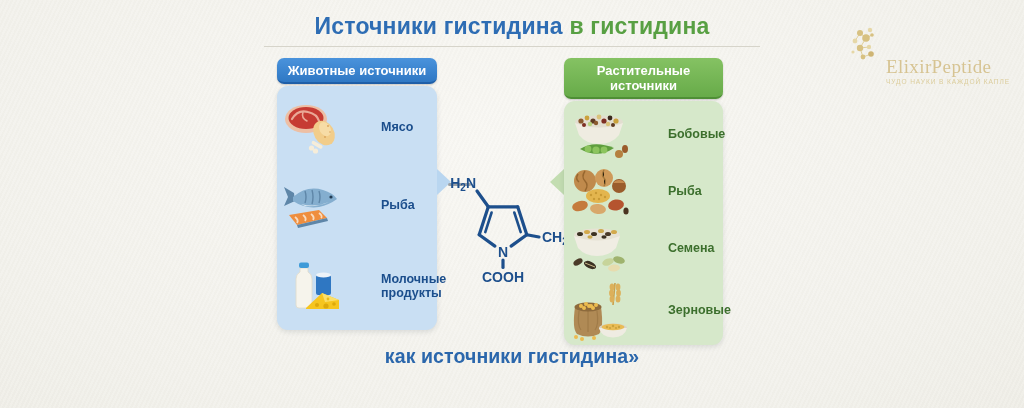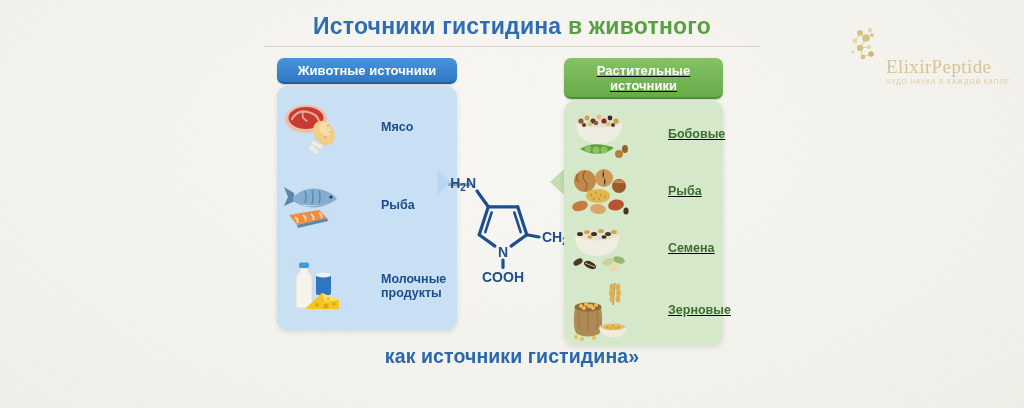--- a/index.html
+++ b/index.html
@@ -19,23 +19,23 @@
     font-size:23px;font-weight:bold;letter-spacing:.2px;}
   .t-blue{color:#2e6db4;}
   .t-green{color:#58a043;}
   .title-divider{position:absolute;top:46px;left:264px;width:496px;height:1px;background:#d6d4ca;}
   
   .logo{position:absolute;top:9px;right:14px;display:flex;align-items:center;gap:6px;opacity:.85;}
   .logo-text{display:flex;flex-direction:column;line-height:1;margin-top:48px;}
   .brand-name{font-family:"Liberation Serif","DejaVu Serif",serif;font-size:19px;color:#d2bc83;letter-spacing:.4px;}
   .brand-tagline{font-size:6.6px;color:#d8c78e;letter-spacing:.9px;margin-top:3px;}
   
-  .panel{position:absolute;top:58px;width:180px;}
+  .panel{position:absolute;top:58px;width:160px;}
   .panel-animal{left:277px;}
-  .panel-plant{left:564px;width:159px;text-decoration:underline;}
+  .panel-plant{left:564px;width:159px;}
   .panel-header{border-radius:7px;text-align:center;color:#fff;font-weight:bold;font-size:13px;
     padding:5px 0 4px;box-shadow:0 1px 2px rgba(0,0,0,.18);}
   .panel-animal .panel-header{background:linear-gradient(#4a93dc,#2f78c4);border-bottom:2px solid #1f5fa8;}
   .panel-plant .panel-header{background:linear-gradient(#85c263,#67ab49);border-bottom:2px solid #4f8f36;}
   .panel-body{margin-top:2px;border-radius:11px;height:240px;padding:2px 2px;
     display:flex;flex-direction:column;justify-content:space-around;
     box-shadow:0 2px 5px rgba(70,80,90,.15);}
   .panel-animal .panel-body{background:#c9dff3;}
   .panel-plant .panel-body{background:#d6e8ca;}
   .row{display:flex;align-items:center;gap:36px;}
@@ -56,21 +56,21 @@
   .caption{position:absolute;top:344px;left:0;width:100%;text-align:center;
     color:#2b67ac;font-weight:800;font-size:19.5px;line-height:1.32;letter-spacing:.1px;}
 </style>
 </head>
 <body>
 
 <div class="stage">
 
   <div class="title">
     <span class="t-blue">Источники гистидина</span>
-    <span class="t-green">в животного</span>
+    <span class="t-green">в гистидина</span>
   </div>
   <div class="title-divider"></div>
 
   <div class="logo">
     <span>
       <svg width="32" height="40" viewBox="0 0 32 40">
         <g stroke="#dcc98e" stroke-width="1">
           <line x1="12" y1="8" x2="18" y2="13"></line>
             <line x1="12" y1="8" x2="7" y2="16"></line>
           <line x1="18" y1="13" x2="24" y2="10"></line>

